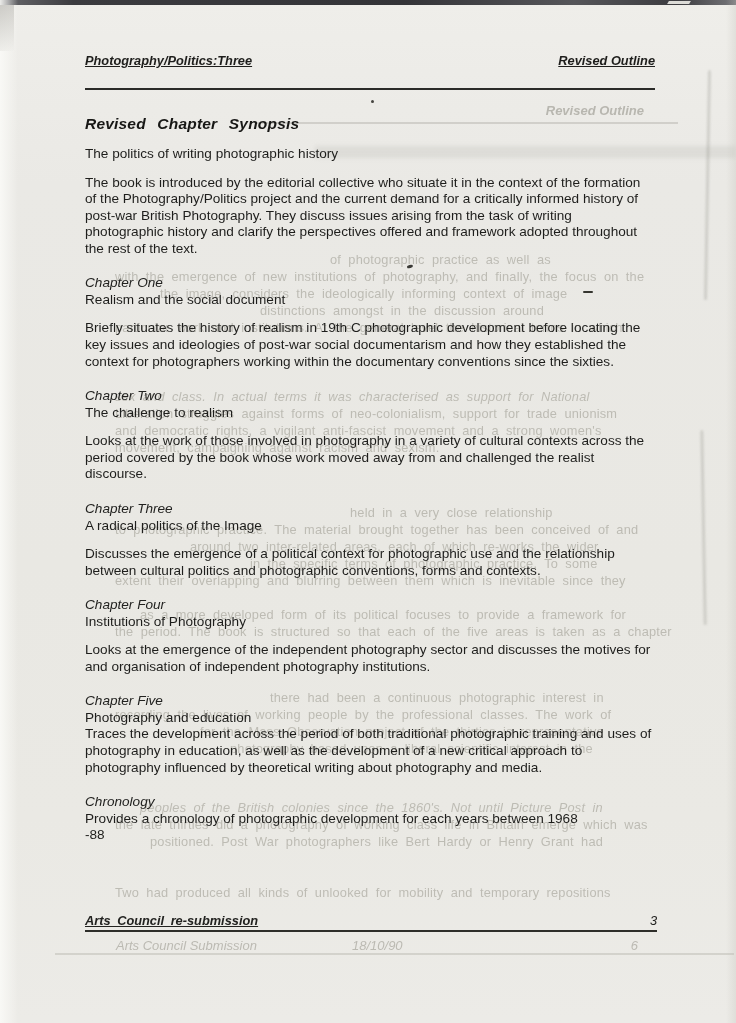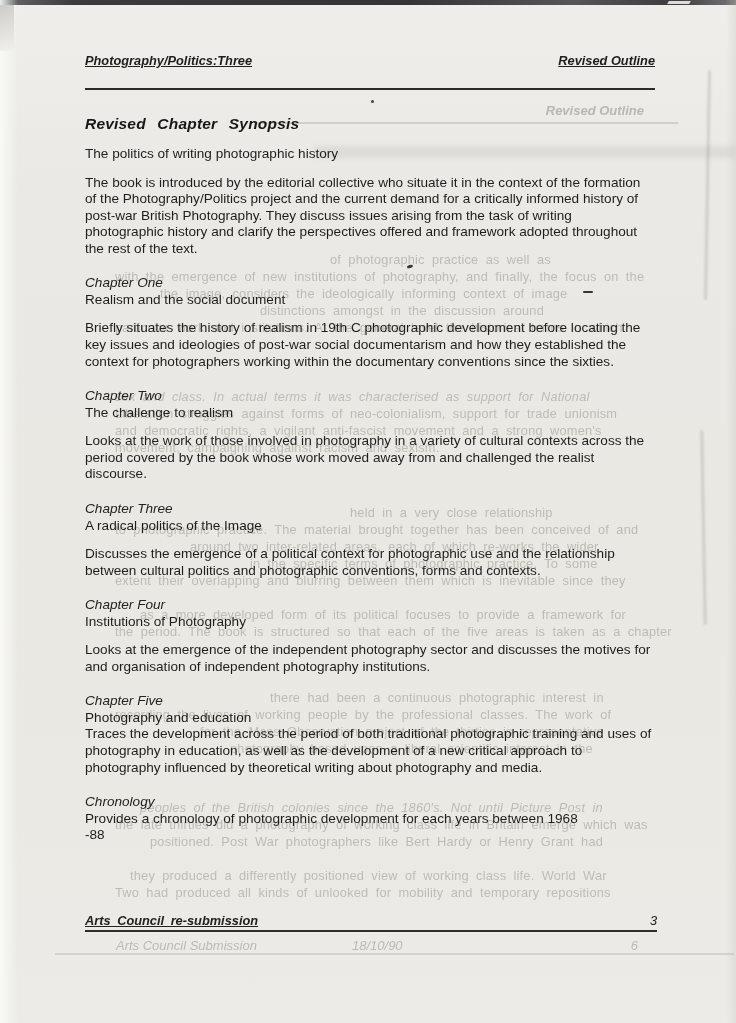--- a/index.html
+++ b/index.html
@@ -158,21 +158,20 @@
       <div class="ghost-line" style="top: 573px; left: 115px;">extent their overlapping and blurring between them which is inevitable since they</div>
       <div class="ghost-line" style="top: 607px; left: 140px;">as a more developed form of its political focuses to provide a framework for</div>
       <div class="ghost-line" style="top: 624px; left: 115px;">the period. The book is structured so that each of the five areas is taken as a chapter</div>
       <div class="ghost-line" style="top: 690px; left: 270px;">there had been a continuous photographic interest in</div>
       <div class="ghost-line" style="top: 707px; left: 115px;">recording the lives of working people by the professional classes. The work of</div>
       <div class="ghost-line" style="top: 724px; left: 200px;">for the Mass Observation project of the thirties is representative</div>
       <div class="ghost-line" style="top: 741px; left: 230px;">photography based upon a liberal scientific interest in the</div>
       <div class="ghost-line" style="top: 800px; left: 140px; font-style: italic;">peoples of the British colonies since the 1860's. Not until Picture Post in</div>
       <div class="ghost-line" style="top: 817px; left: 115px;">the late thirties did a photography of working class life in Britain emerge which was</div>
       <div class="ghost-line" style="top: 834px; left: 150px;">positioned. Post War photographers like Bert Hardy or Henry Grant had</div>
-      <div class="ghost-line" style="top: 868px; left: 130px;">they produced a differently positioned view of working class life. World War</div>
       <div class="ghost-line" style="top: 885px; left: 115px;">Two had produced all kinds of unlooked for mobility and temporary repositions</div>
     </div>
 
   <div class="doc">
 
     <div class="doc-header">
       <span class="hdr-left">Photography/Politics:Three</span>
       <span class="hdr-right">Revised Outline</span>
     </div>
 

